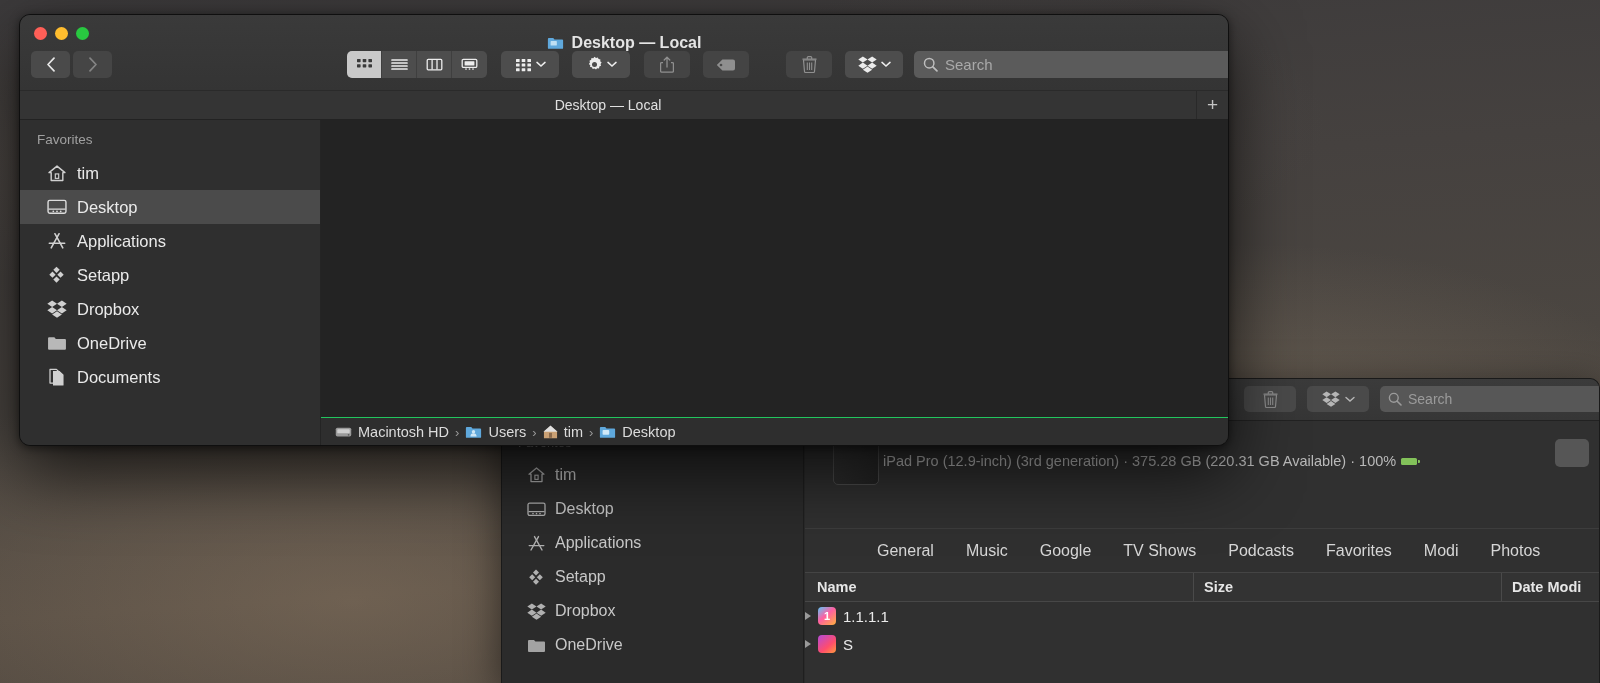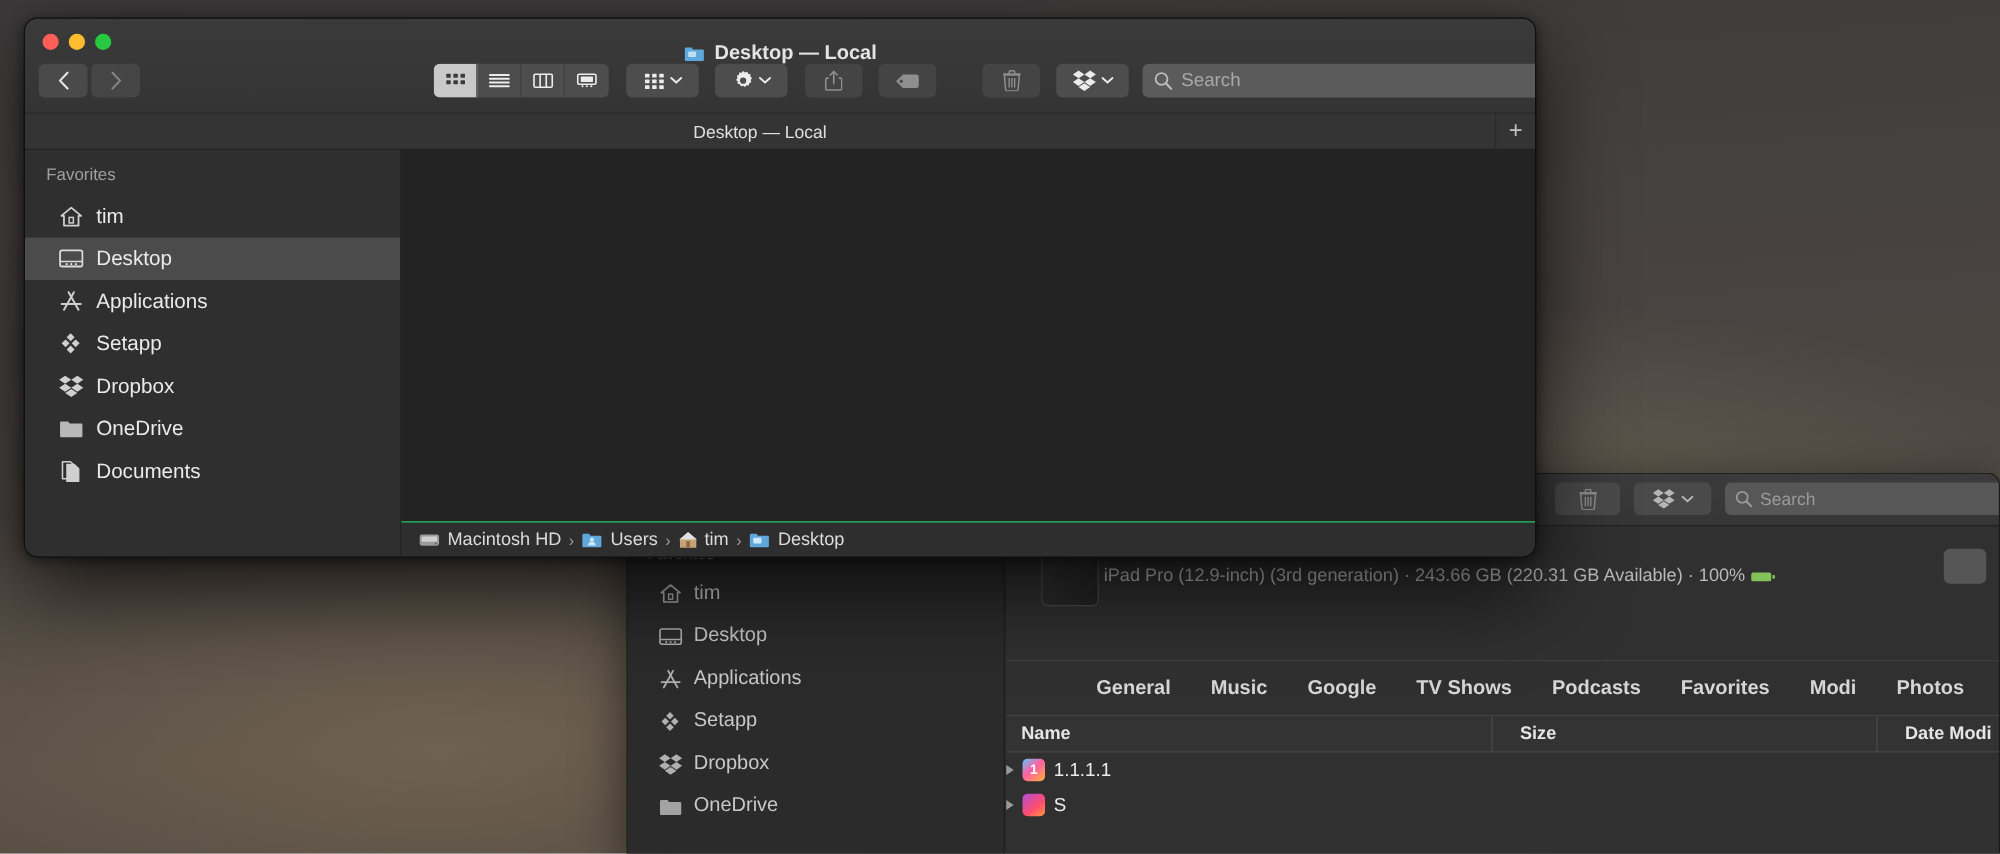--- a/index.html
+++ b/index.html
@@ -109,30 +109,30 @@
     width: 34px; height: 28px;
     background: #565656; border-radius: 5px;
   }
 
   #bg-tabs {
     display: flex; align-items: center; gap: 32px;
     height: 44px;
     padding-left: 72px;
     border-bottom: 1px solid #444;
   }
-  #bg-tabs .tab { color: #d6d6d6; font-size: 16px; font-weight: 700; white-space: nowrap; }
+  #bg-tabs .tab { color: #d6d6d6; font-size: 16px; font-weight: 400; white-space: nowrap; }
 
   #bg-table-head {
     display: flex; align-items: center;
     height: 29px;
     background: #333333;
     border-bottom: 1px solid #474747;
     color: #e6e6e6; font-size: 14.5px; font-weight: 700;
   }
-  #bg-table-head .col { padding-left: 22px; border-left: 1px solid #4a4a4a; height: 100%; display: flex; align-items: center;}
+  #bg-table-head .col { padding-left: 10px; border-left: 1px solid #4a4a4a; height: 100%; display: flex; align-items: center;}
   #bg-table-head .col:first-child { border-left: none; padding-left: 12px; }
   .col-name { width: 388px; }
   .col-size { width: 308px; }
   .col-date { flex: 1; }
 
   .bg-row {
     display: flex; align-items: center; gap: 7px;
     height: 28px; 
     color: #eaeaea; font-size: 15px;
   }
@@ -421,21 +421,21 @@
         <span>OneDrive</span>
       </div>
     </div>
 
     <div id="bg-detail">
       <div id="bg-device-row">
         <div id="bg-device-thumb"></div>
         <div>
           <div id="bg-device-name">Tim's iPad Pro</div>
           <div id="bg-device-sub">
-            <span>iPad Pro (12.9-inch) (3rd generation) · 243.66 GB (220.31 GB Available) · 100%</span>
+            <span>iPad Pro (12.9-inch) (3rd generation) · 375.28 GB (220.31 GB Available) · 100%</span>
             <span class="battery-glyph"></span>
           </div>
         </div>
         <div id="bg-corner-btn"></div>
       </div>
 
       <div id="bg-tabs">
         <div class="tab">General</div>
         <div class="tab">Music</div>
         <div class="tab">Google</div>

